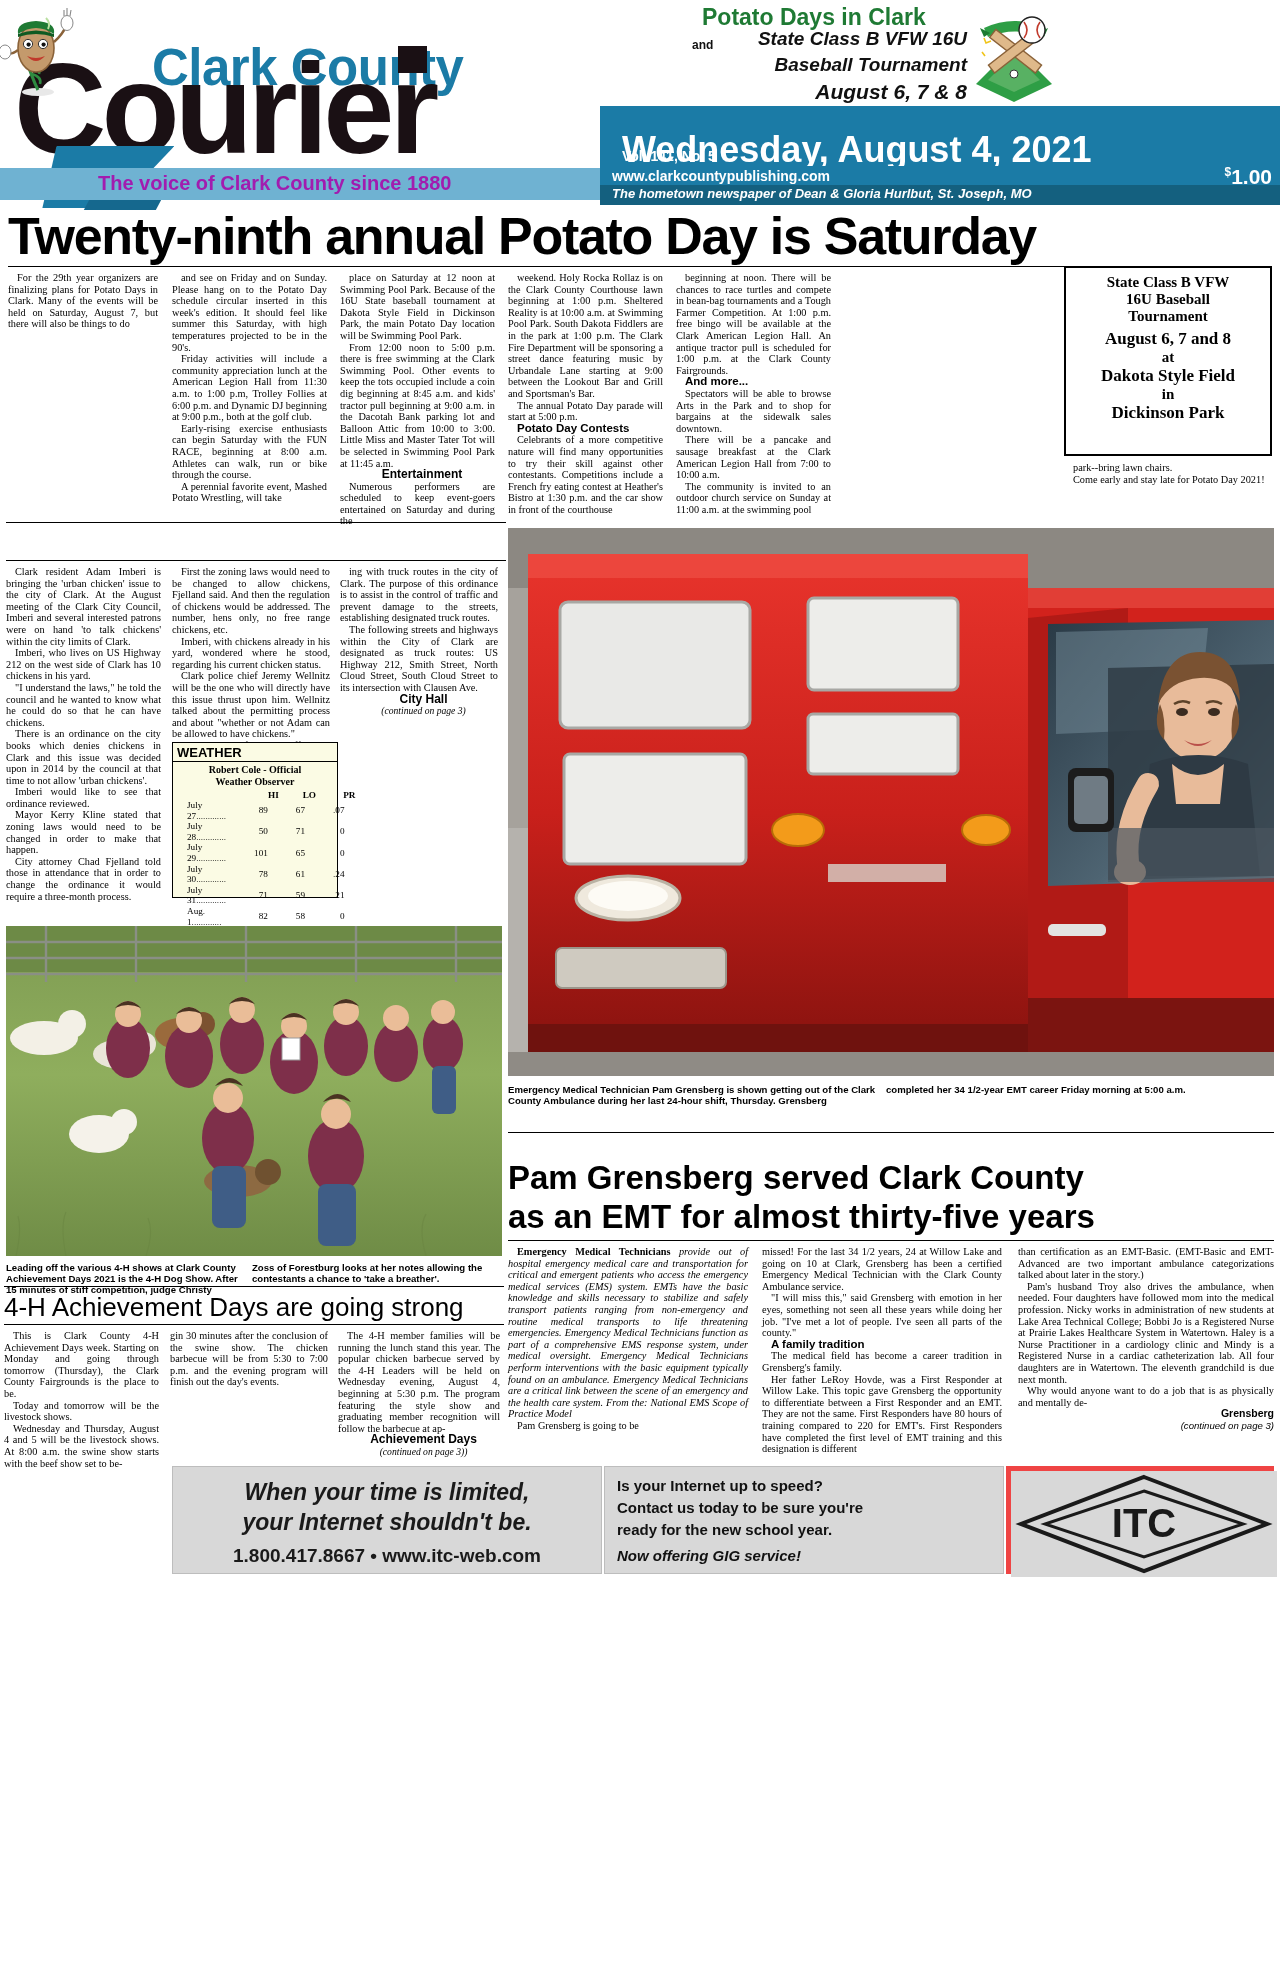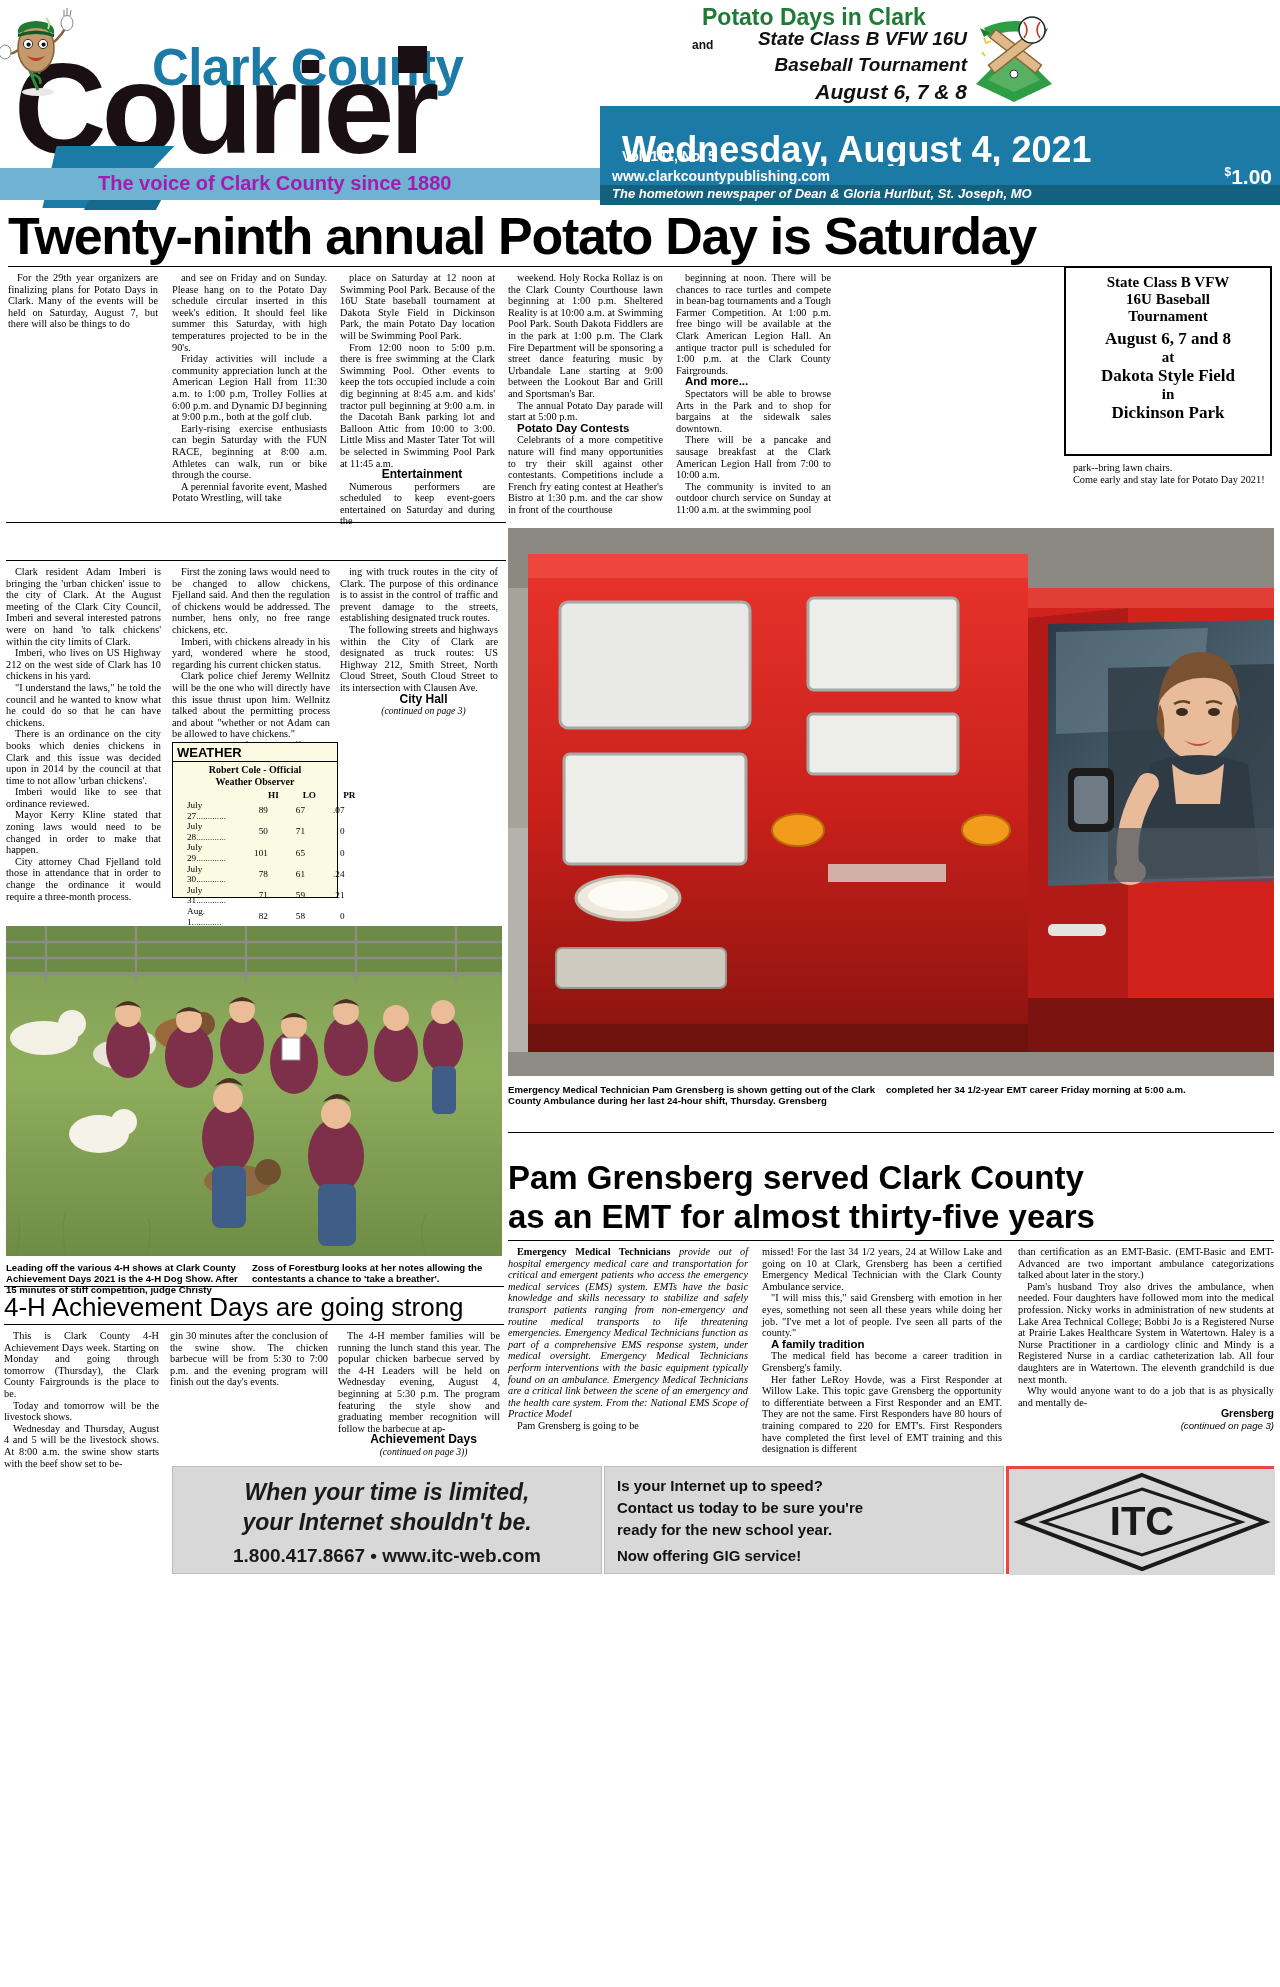--- a/index.html
+++ b/index.html
@@ -223,21 +223,21 @@
   .ad-itc .l3 { position:absolute; left:0; top:78px; width:100%; text-align:center;
     font-weight:bold; font-size:19px; color:#1a1a1a; }
   .ad-isp {
     position:absolute; left:604px; top:1466px; width:400px; height:108px;
     background:#d8d8d8; border:1px solid #bdbdbd;
     font-family:"Liberation Sans", sans-serif; color:#111;
   }
   .ad-isp div { position:absolute; left:12px; font-weight:bold; font-size:15px; }
   .ad-logo {
     position:absolute; left:1006px; top:1466px; width:268px; height:108px;
-    background:#d8d8d8; border:3px solid #ef4444;
+    background:#d8d8d8; border:5px solid #ef4444;
   }
 </style>
 </head>
 <body>
 
 <div class="page">
 
   <div class="masthead">
 
     <div class="mast-title-wrap">
@@ -667,21 +667,21 @@
   <div class="ad-itc">
     <div class="l1">When your time is limited,</div>
     <div class="l2">your Internet shouldn't be.</div>
     <div class="l3">1.800.417.8667  •  www.itc-web.com</div>
   </div>
 
   <div class="ad-isp">
     <div style="top:10px;">Is your Internet up to speed?</div>
     <div style="top:32px;">Contact us today to be sure you're</div>
     <div style="top:54px;">ready for the new school year.</div>
-    <div style="top:80px; ">Now offering GIG service!</div>
+    <div style="top:80px; font-style:italic;">Now offering GIG service!</div>
   </div>
 
   <div class="ad-logo">
     <svg width="266" height="106" viewBox="0 0 266 106">
       <rect width="266" height="106" fill="#d8d8d8"></rect>
       <polygon points="133,6 256,53 133,100 10,53" fill="none" stroke="#1a1a1a" stroke-width="4"></polygon>
       <polygon points="133,20 232,53 133,86 34,53" fill="none" stroke="#1a1a1a" stroke-width="3"></polygon>
       <text x="133" y="66" text-anchor="middle" font-family="Liberation Sans, sans-serif" font-size="40" font-weight="bold" fill="#1a1a1a">ITC</text>
     </svg>
   </div>

